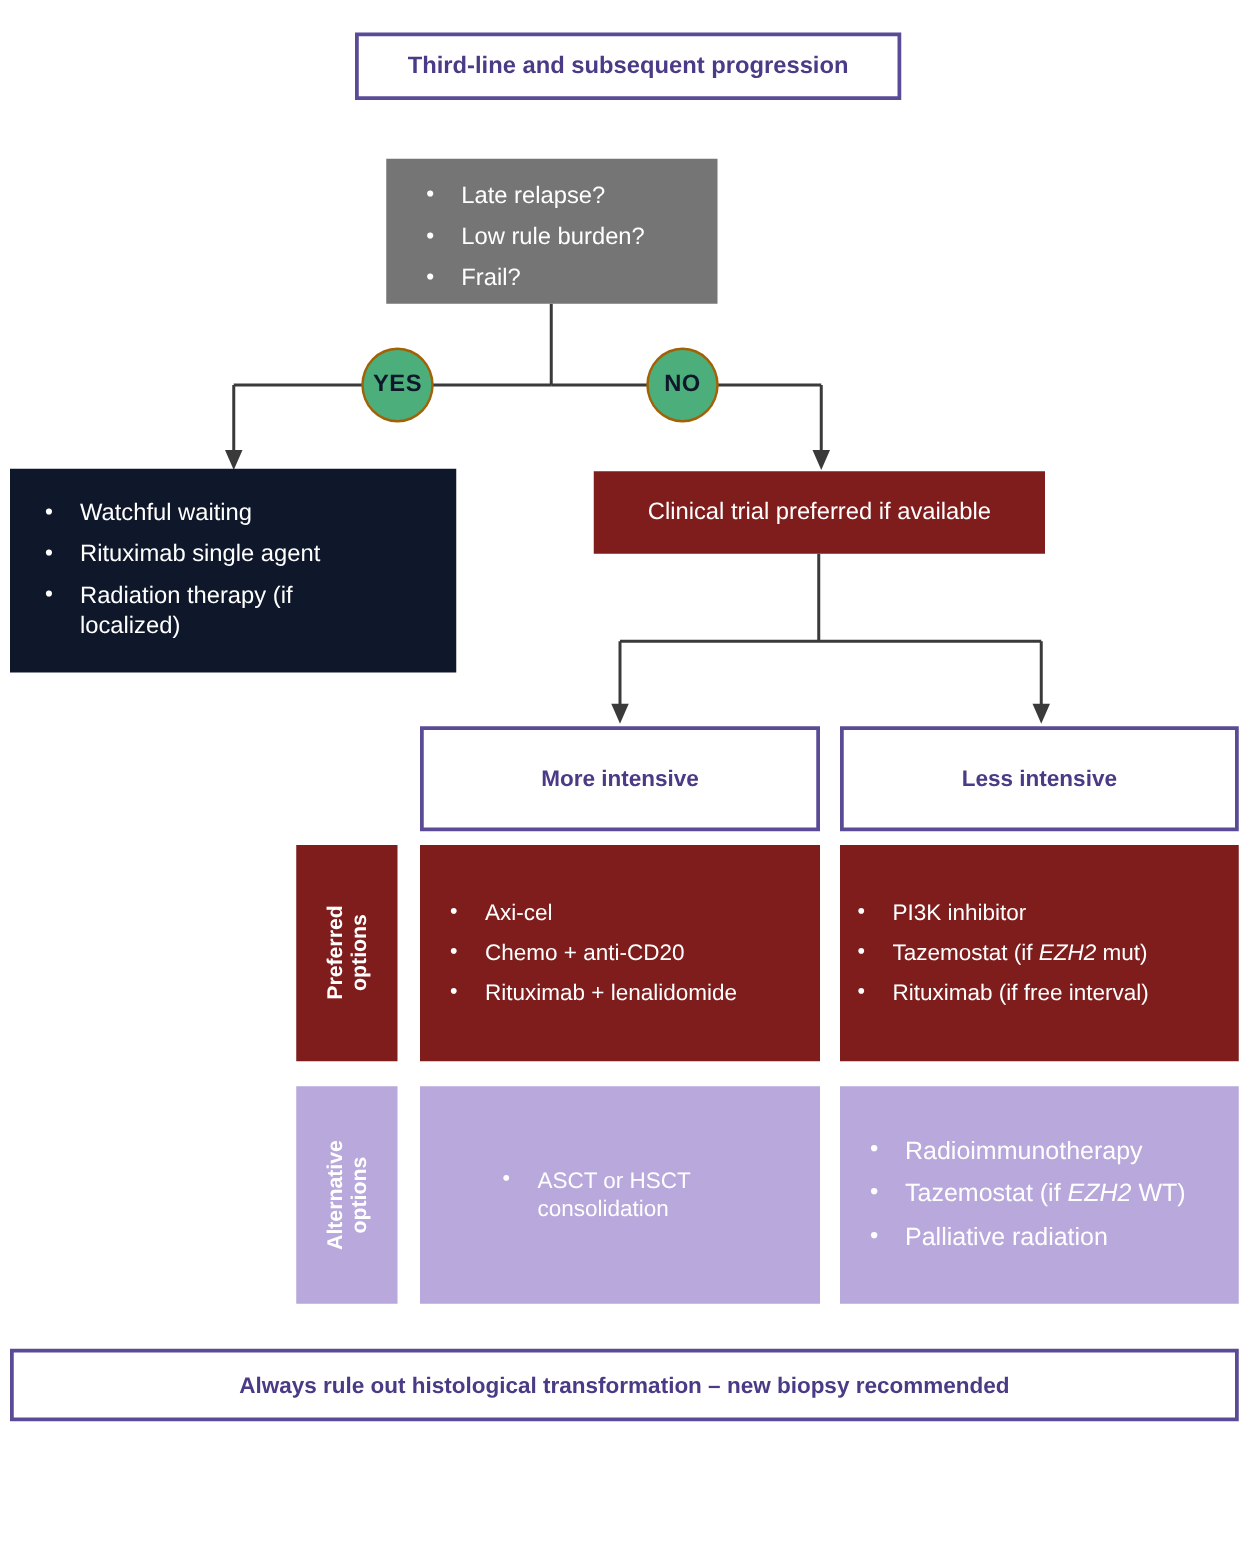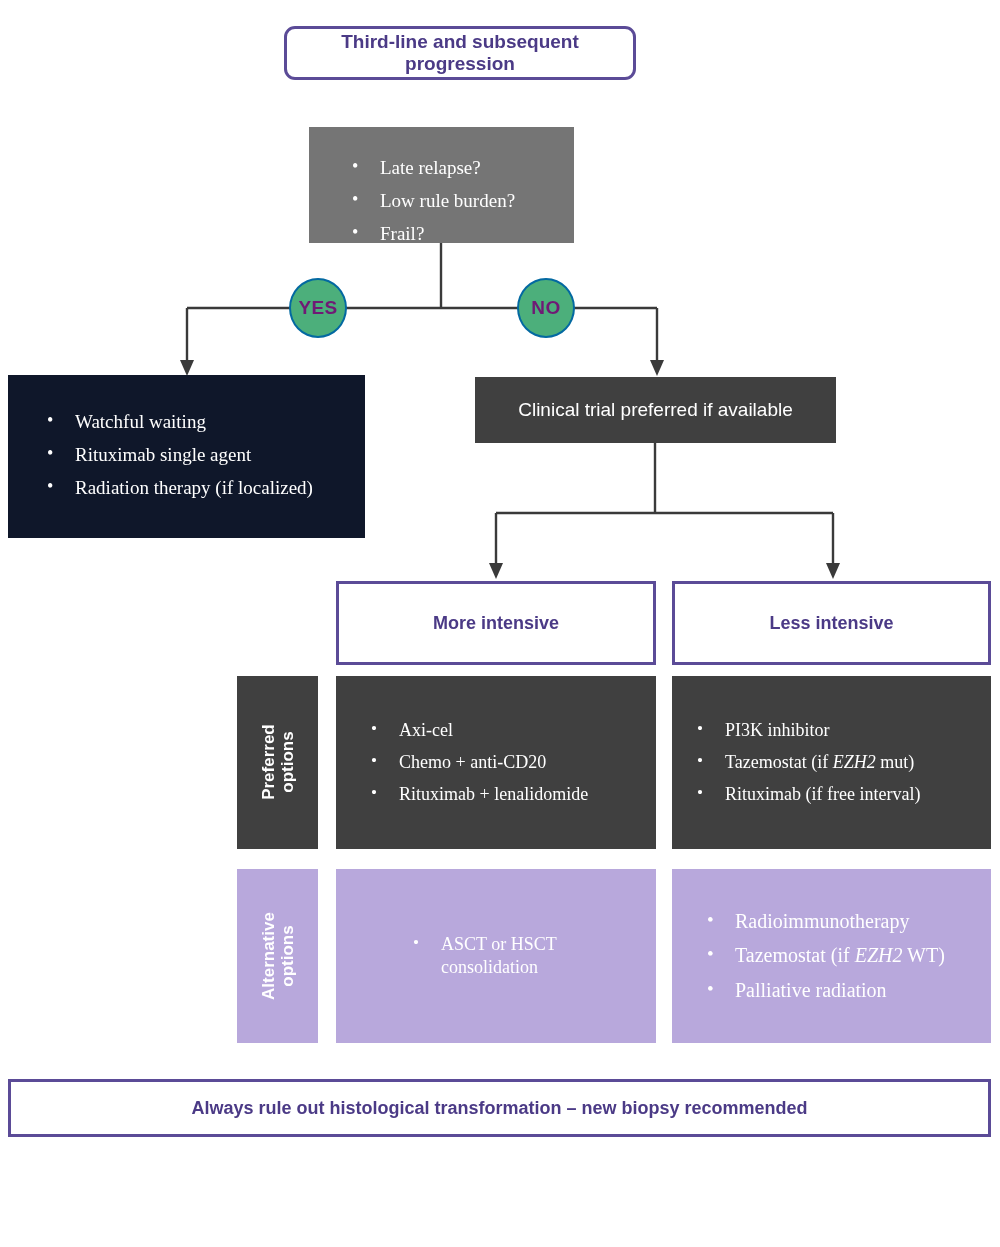--- a/index.html
+++ b/index.html
@@ -40,58 +40,57 @@
   }
 
   
   .green-box {
     background: #0f172a;
     padding: 22px 20px 22px 18px;
   }
 
   
   .purple-dark {
-    background: #404040;
+    background: #7f1d1d;
   }
   .purple-light {
     background: #B8A8DC;
   }
 
   
   ul.bul {
     list-style: none;
-    margin: 13px;
+    margin: 2px;
     padding: 0;
     color: #ffffff;
-    font-family: Liberation Serif, serif;
   }
   ul.bul li {
     position: relative;
     padding-left: 36px;
     margin: 0 0 9px 0;
     line-height: 1.26;
   }
   ul.bul li:last-child { margin-bottom: 0; }
   ul.bul li::before {
     content: "\2022";
     position: absolute;
     left: 8px;
     top: -1px;
     font-size: 0.95em;
   }
 
   
   .ellipse {
     background: #4CAF7B;
-    border: 2px solid #0369a1;
+    border: 2px solid #a16207;
     border-radius: 50%;
     display: flex;
     align-items: center;
     justify-content: center;
-    color: #701a75;
+    color: #0f172a;
     font-weight: bold;
     font-size: 19px;
     letter-spacing: 0.4px;
   }
 
   
   .side-label {
     display: flex;
     align-items: center;
     justify-content: center;
@@ -146,21 +145,21 @@
 
     <line x1="496" y1="513" x2="833" y2="513"></line>
 
     <line x1="496" y1="513" x2="496" y2="567"></line>
     <polygon points="496,579 489,563 503,563"></polygon>
 
     <line x1="833" y1="513" x2="833" y2="567"></line>
     <polygon points="833,579 826,563 840,563"></polygon>
   </svg>
 
-  <div class="abs outline-box" style="left:284px; top:26px; width:352px; height:54px;border-radius:11px;">
+  <div class="abs outline-box" style="left:284px; top:26px; width:437px; height:54px;">
     <div class="label" style="font-size:19px;">Third-line and subsequent progression</div>
   </div>
 
   <div class="abs gray-box" style="left:309px; top:127px; width:265px; height:116px;">
     <ul class="bul" style="font-size:19px;">
       <li>Late relapse?</li>
       <li>Low rule burden?</li>
       <li>Frail?</li>
     </ul>
   </div>

